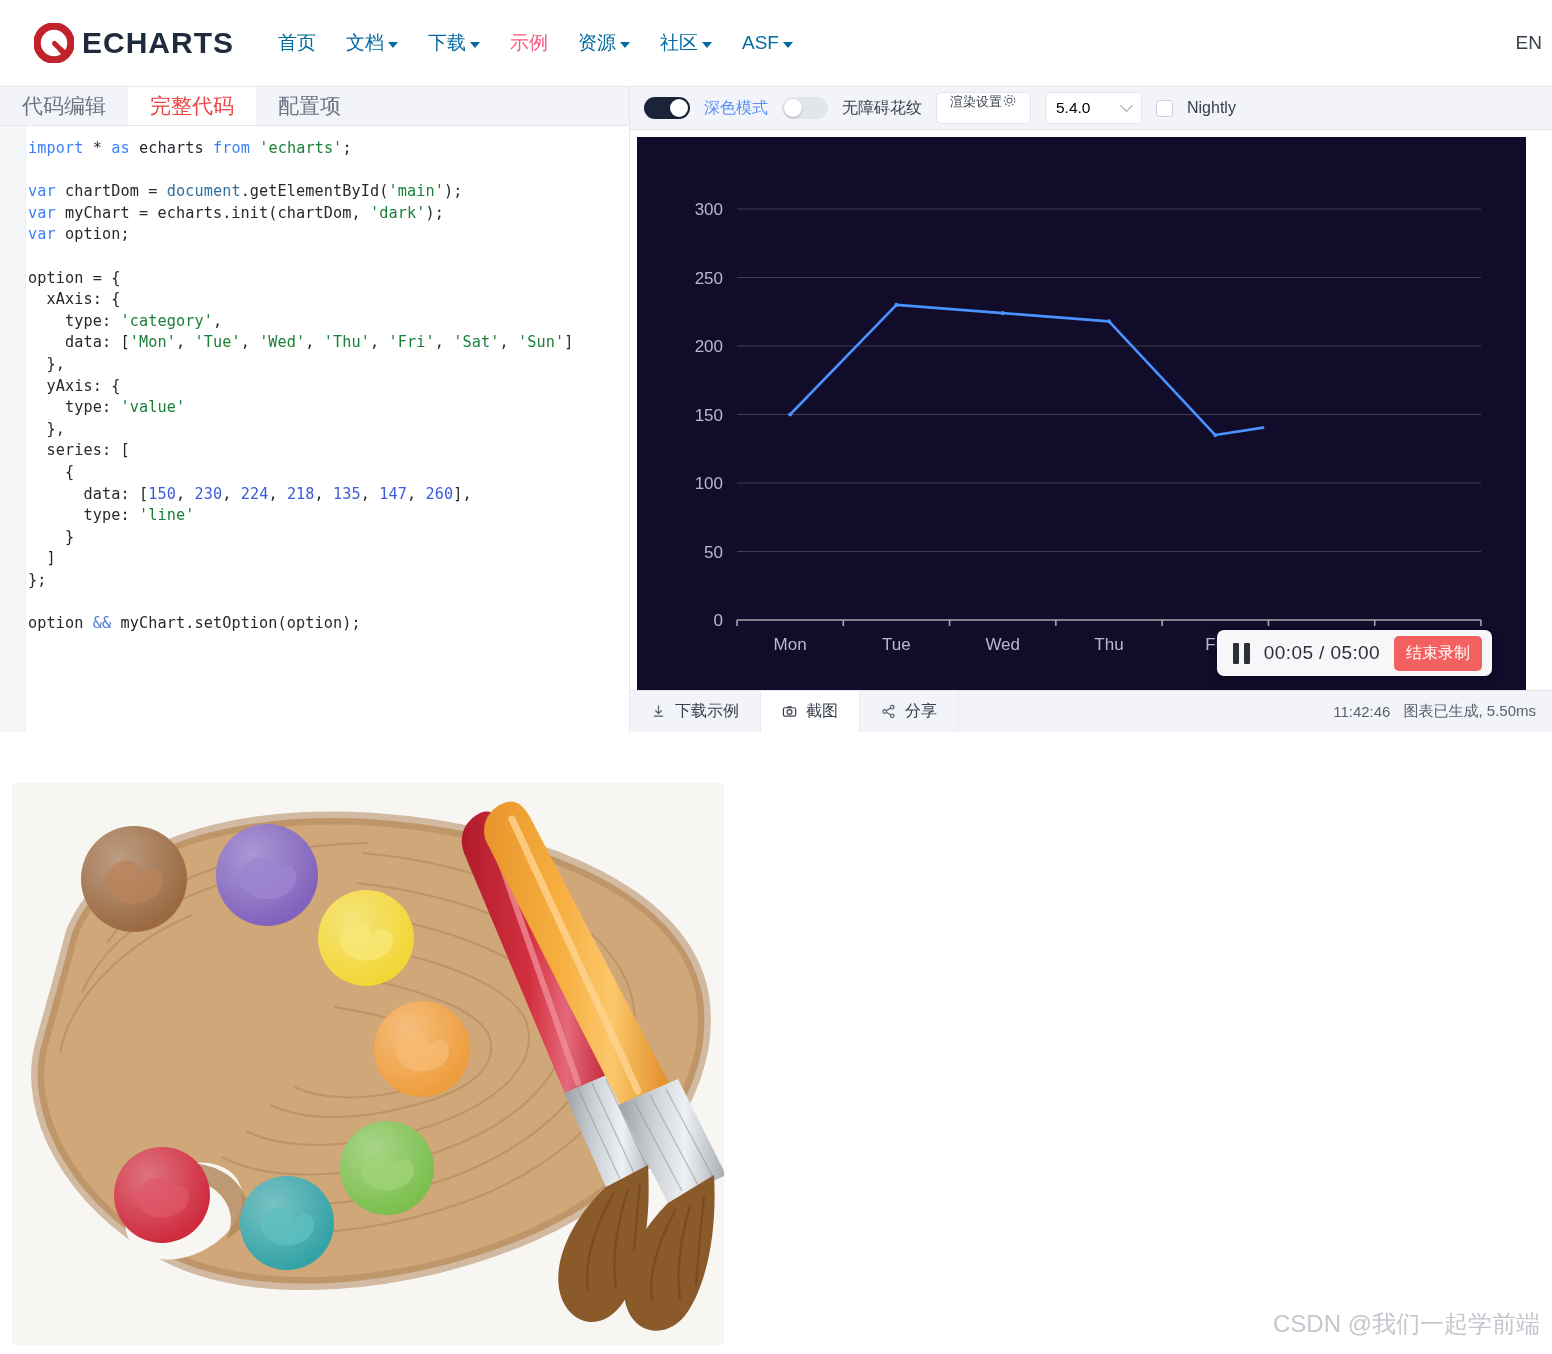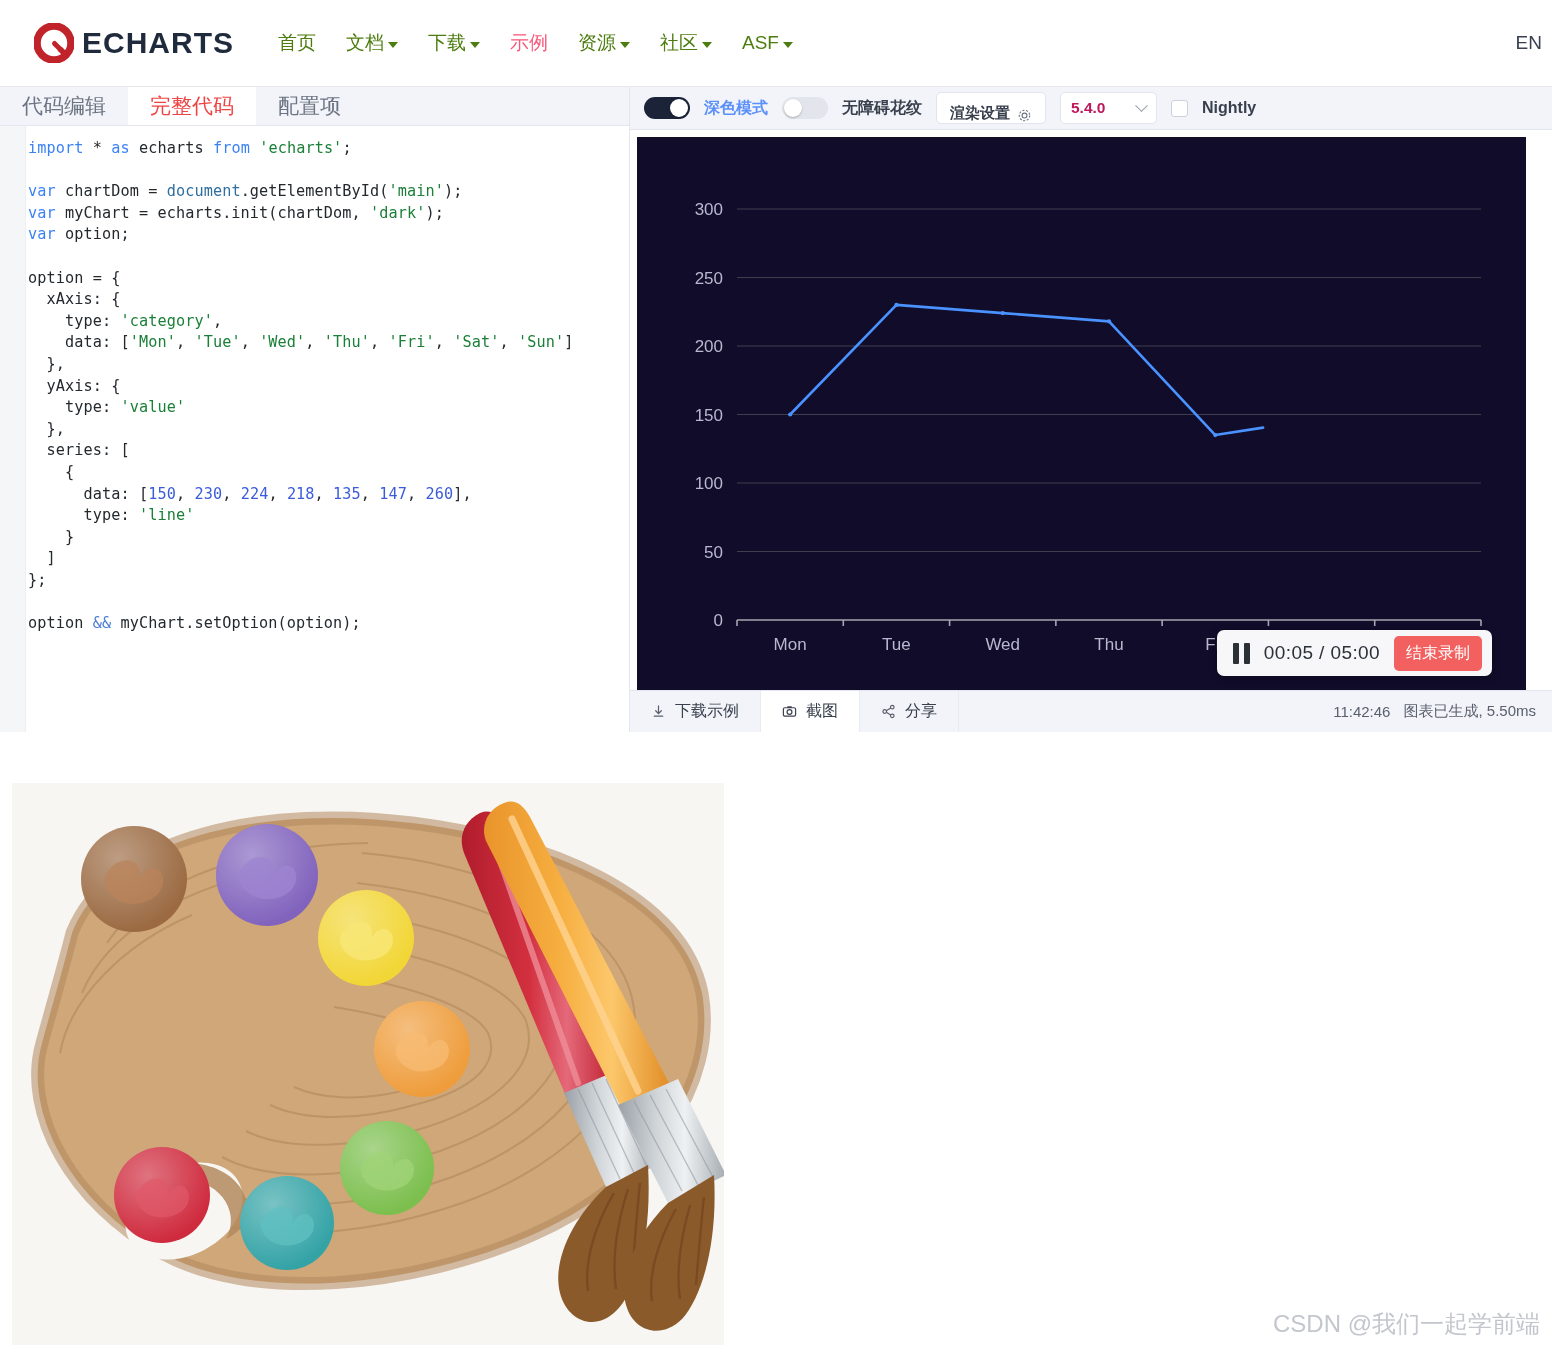--- a/index.html
+++ b/index.html
@@ -23,21 +23,21 @@
     position: relative;
   }
   .logo-wrap { display: flex; align-items: center; gap: 8px; margin-right: 44px; }
   .logo-mark { width: 40px; height: 40px; flex: 0 0 40px; }
   .logo-text {
     font-size: 30px; font-weight: bold; letter-spacing: 1px;
     color: #1f2a3d; font-family: "Liberation Sans", sans-serif;
   }
   .nav { display: flex; align-items: center; gap: 30px; }
   .nav-item {
-    font-size: 19px; color: #4d7c0f; cursor: pointer;
+    font-size: 19px; color: #0369a1; cursor: pointer;
     display: flex; align-items: center; gap: 4px; white-space: nowrap;
   }
   .nav-item.active { color: #f8567a; }
   .caret {
     display: inline-block; width: 0; height: 0;
     border-left: 5px solid transparent; border-right: 5px solid transparent;
     border-top: 6px solid currentColor; margin-top: 3px;
   }
   .lang-btn {
     position: absolute; right: 10px; top: 50%; transform: translateY(-50%);
@@ -108,34 +108,33 @@
 
   
   .right-pane {
     flex: 1; display: flex; flex-direction: column;
     background: #fff; position: relative;
   }
   .render-bar {
     height: 45px; display: flex; align-items: center; gap: 14px;
     padding: 0 0 0 14px; background: #f2f4f9;
     border-bottom: 1px solid #e3e6ef;
-    font-weight: bold;
   }
   .switch.dark-on { background: #1b2338; }
   .btn-pill {
     height: 32px; padding: 0 13px; border-radius: 5px;
     background: #ffffff; border: 1px solid #e2e5ee;
-    display: flex; align-items: flex-end; gap: 7px;
-    font-size: 15px; color: #39404d; cursor: pointer;
+    display: flex; align-items: flex-start; 
+    font-size: 13px; color: #39404d; cursor: pointer;
   }
   .ver-select {
     height: 32px; width: 97px; padding: 0 10px; border-radius: 5px;
     background: #ffffff; border: 1px solid #e2e5ee;
     display: flex; align-items: center; justify-content: space-between;
-    font-size: 15.5px; color: #be185d; cursor: pointer;
+    font-size: 15.5px; color: #000000; cursor: pointer;
   }
   .chev {
     width: 9px; height: 9px; border-right: 1.6px solid #9aa1ae;
     border-bottom: 1.6px solid #9aa1ae; transform: rotate(45deg) translate(-2px,-2px);
   }
   .checkbox {
     width: 17px; height: 17px; border: 1px solid #ccd1dc;
     border-radius: 3px; background: #fff; cursor: pointer; flex: 0 0 17px;
   }
 

